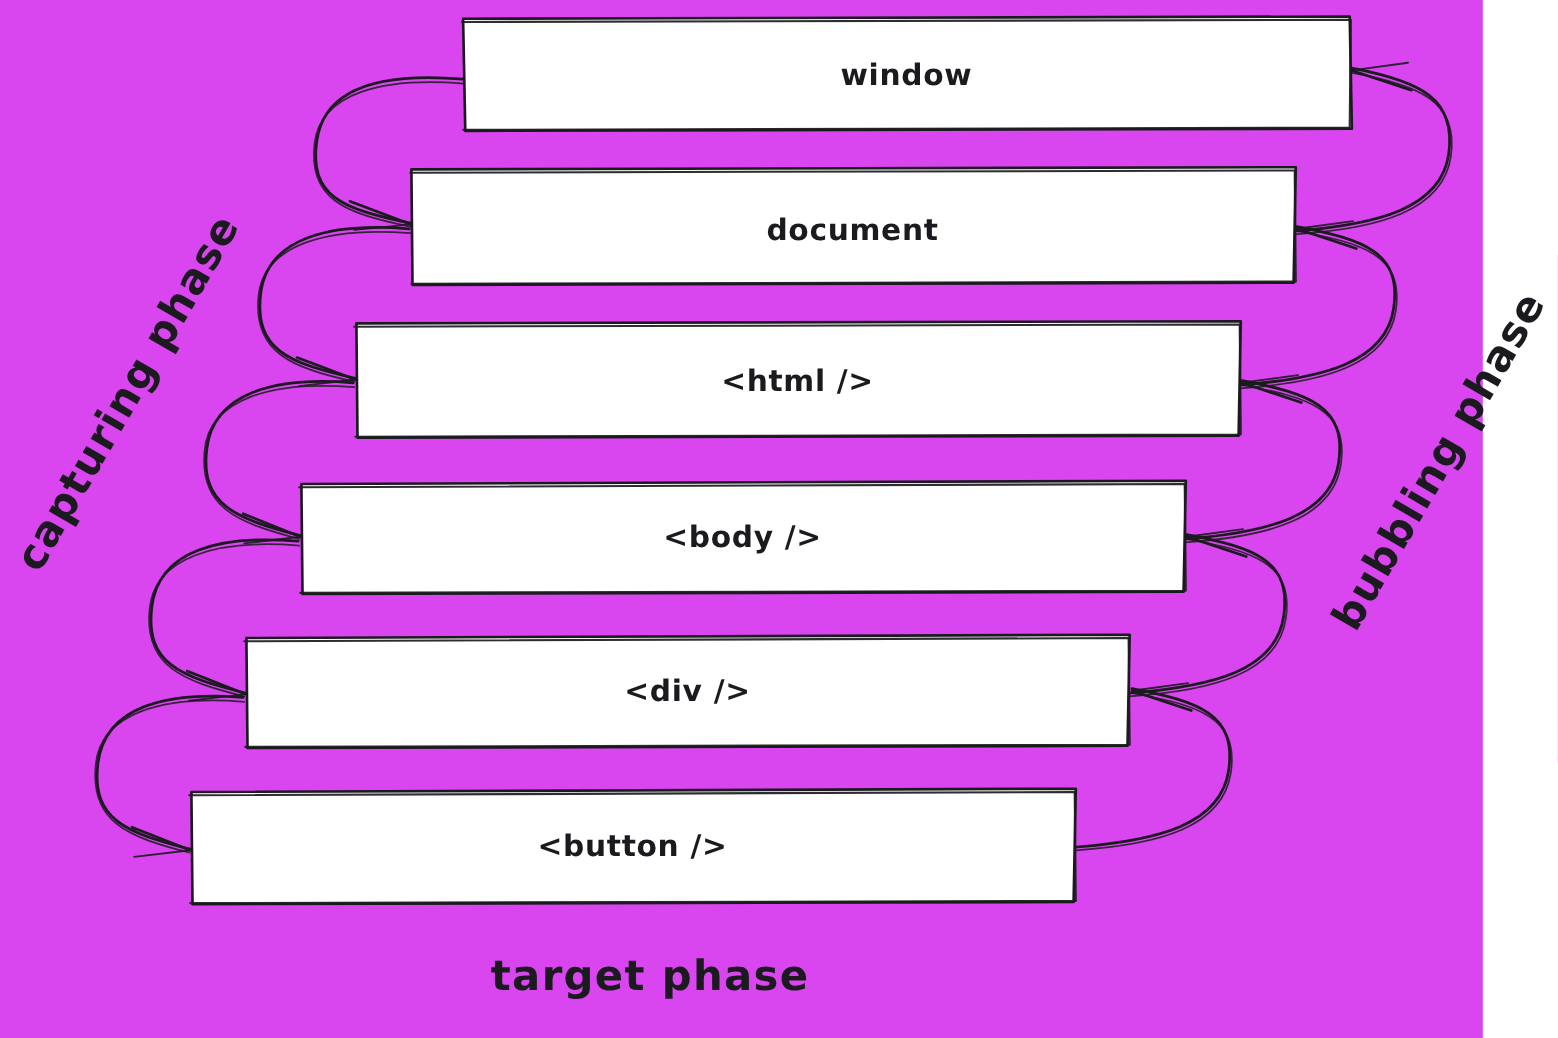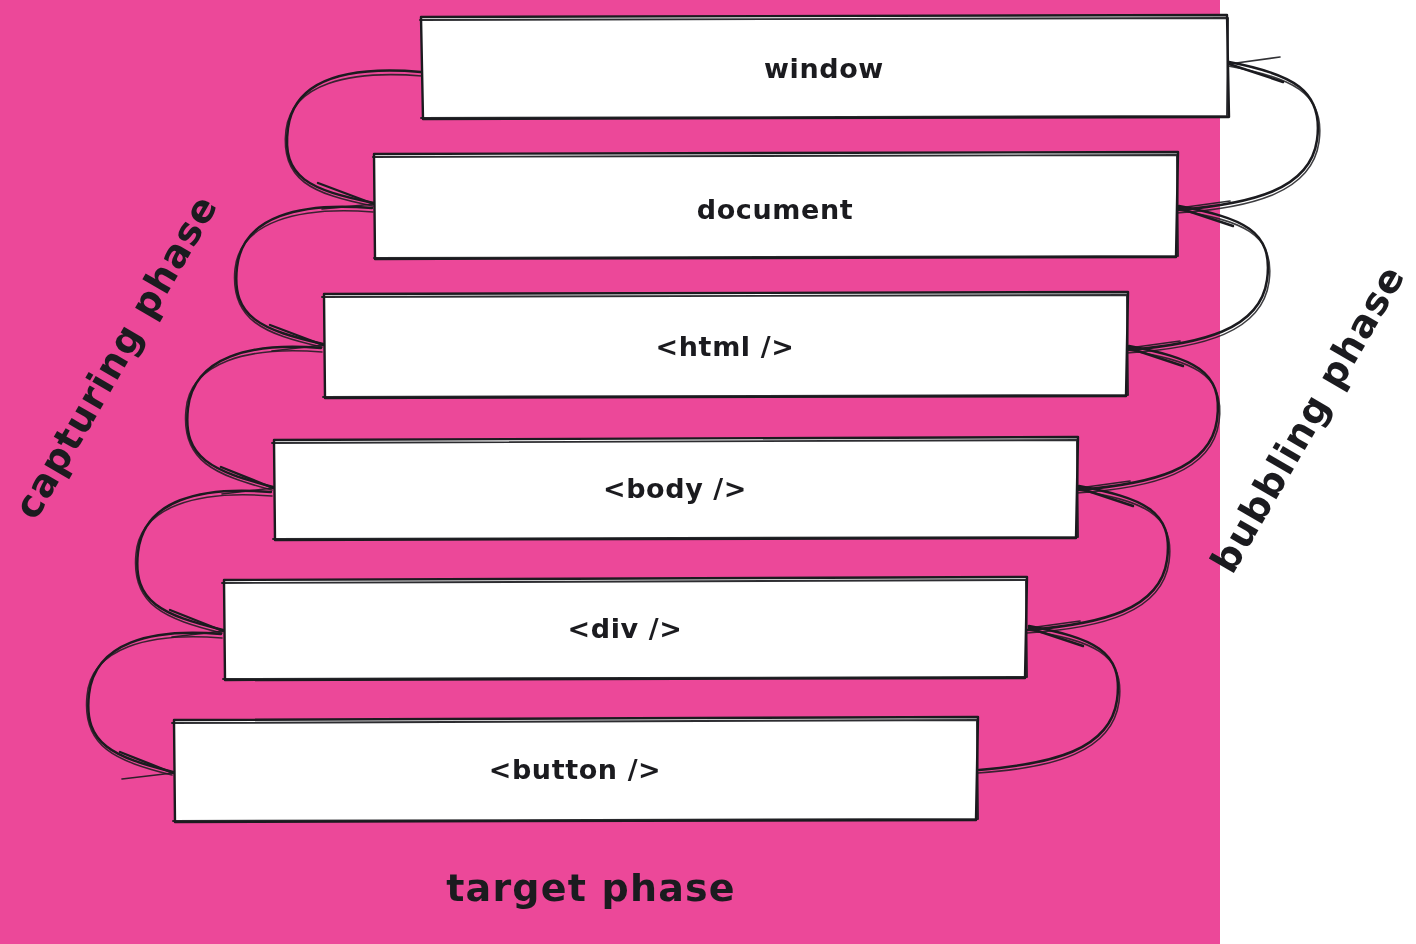--- a/index.html
+++ b/index.html
@@ -9,23 +9,23 @@
     background: #ffffff;
   }
   body {
     width: 1416px;
     height: 944px;
     overflow: hidden;
     font-family: "DejaVu Sans", sans-serif;
   }
   #diagram-root {
     position: relative;
-    width: 1220px;
+    width: 1348px;
     height: 944px;
-    background: #ec4899;
+    background: #d946ef;
   }
   #sketch {
     position: absolute;
     top: 0;
     left: 0;
     width: 1416px;
     height: 944px;
   }
   .box-rect {
     fill: #ffffff;

